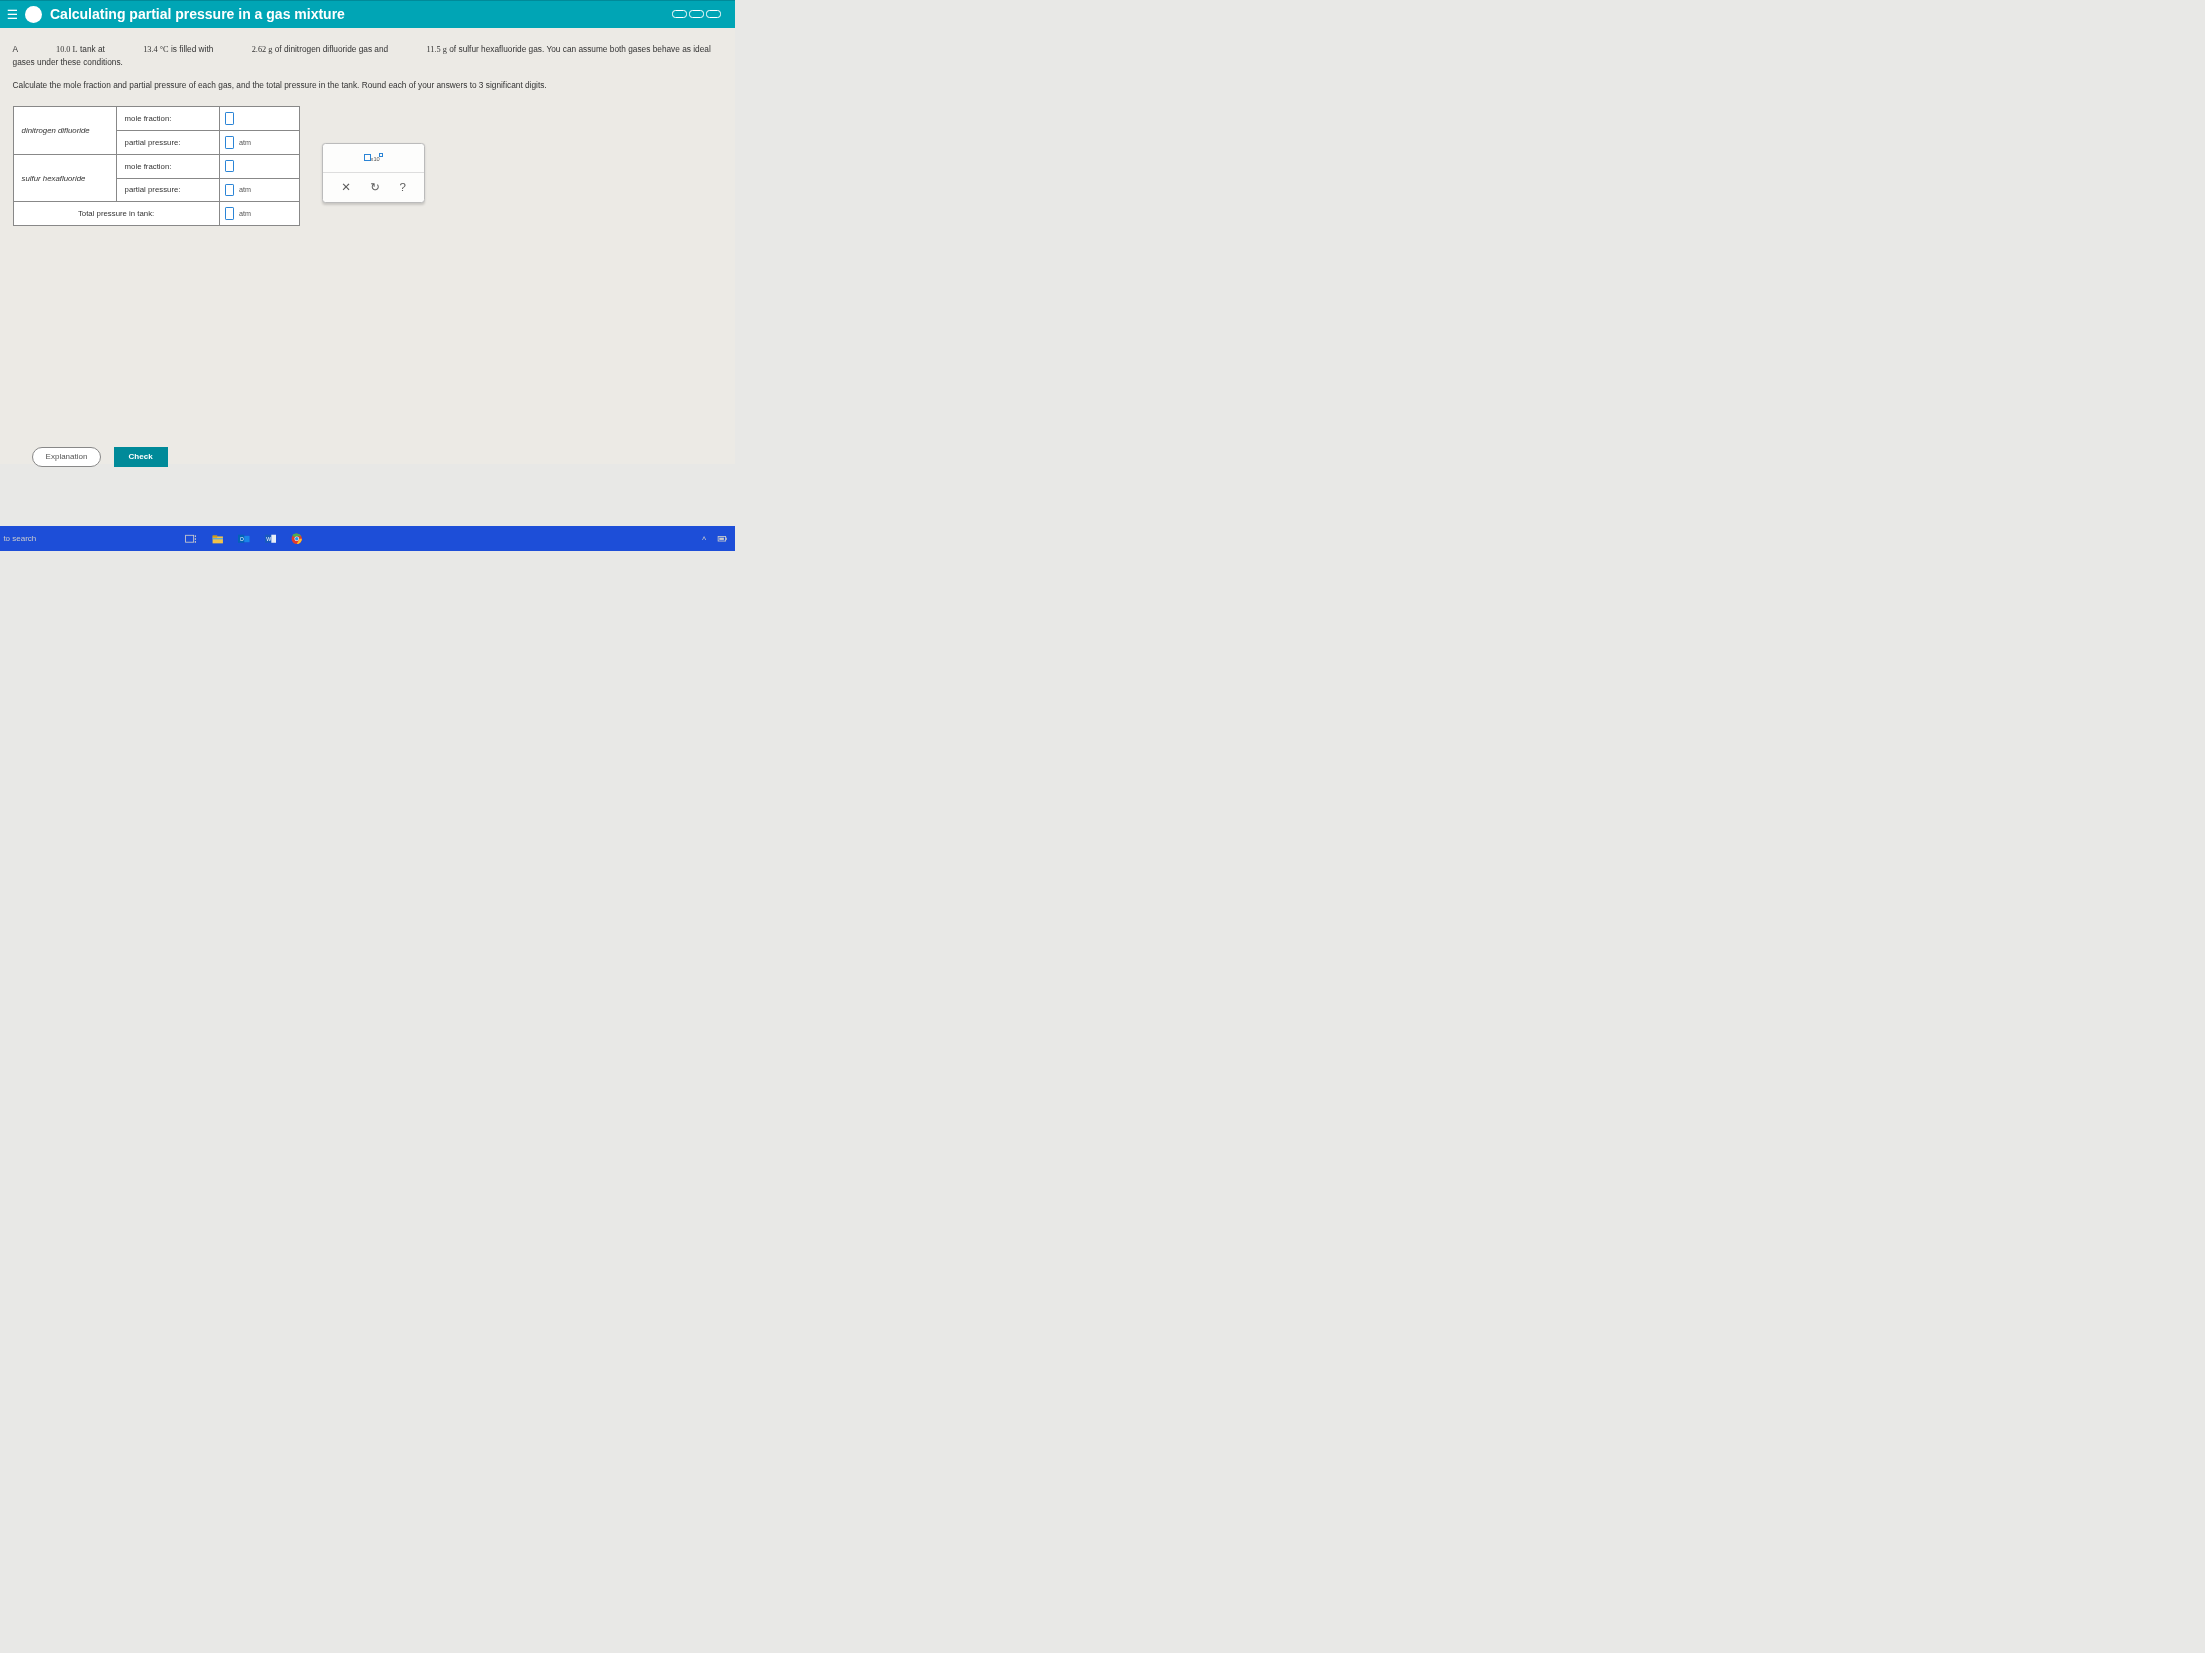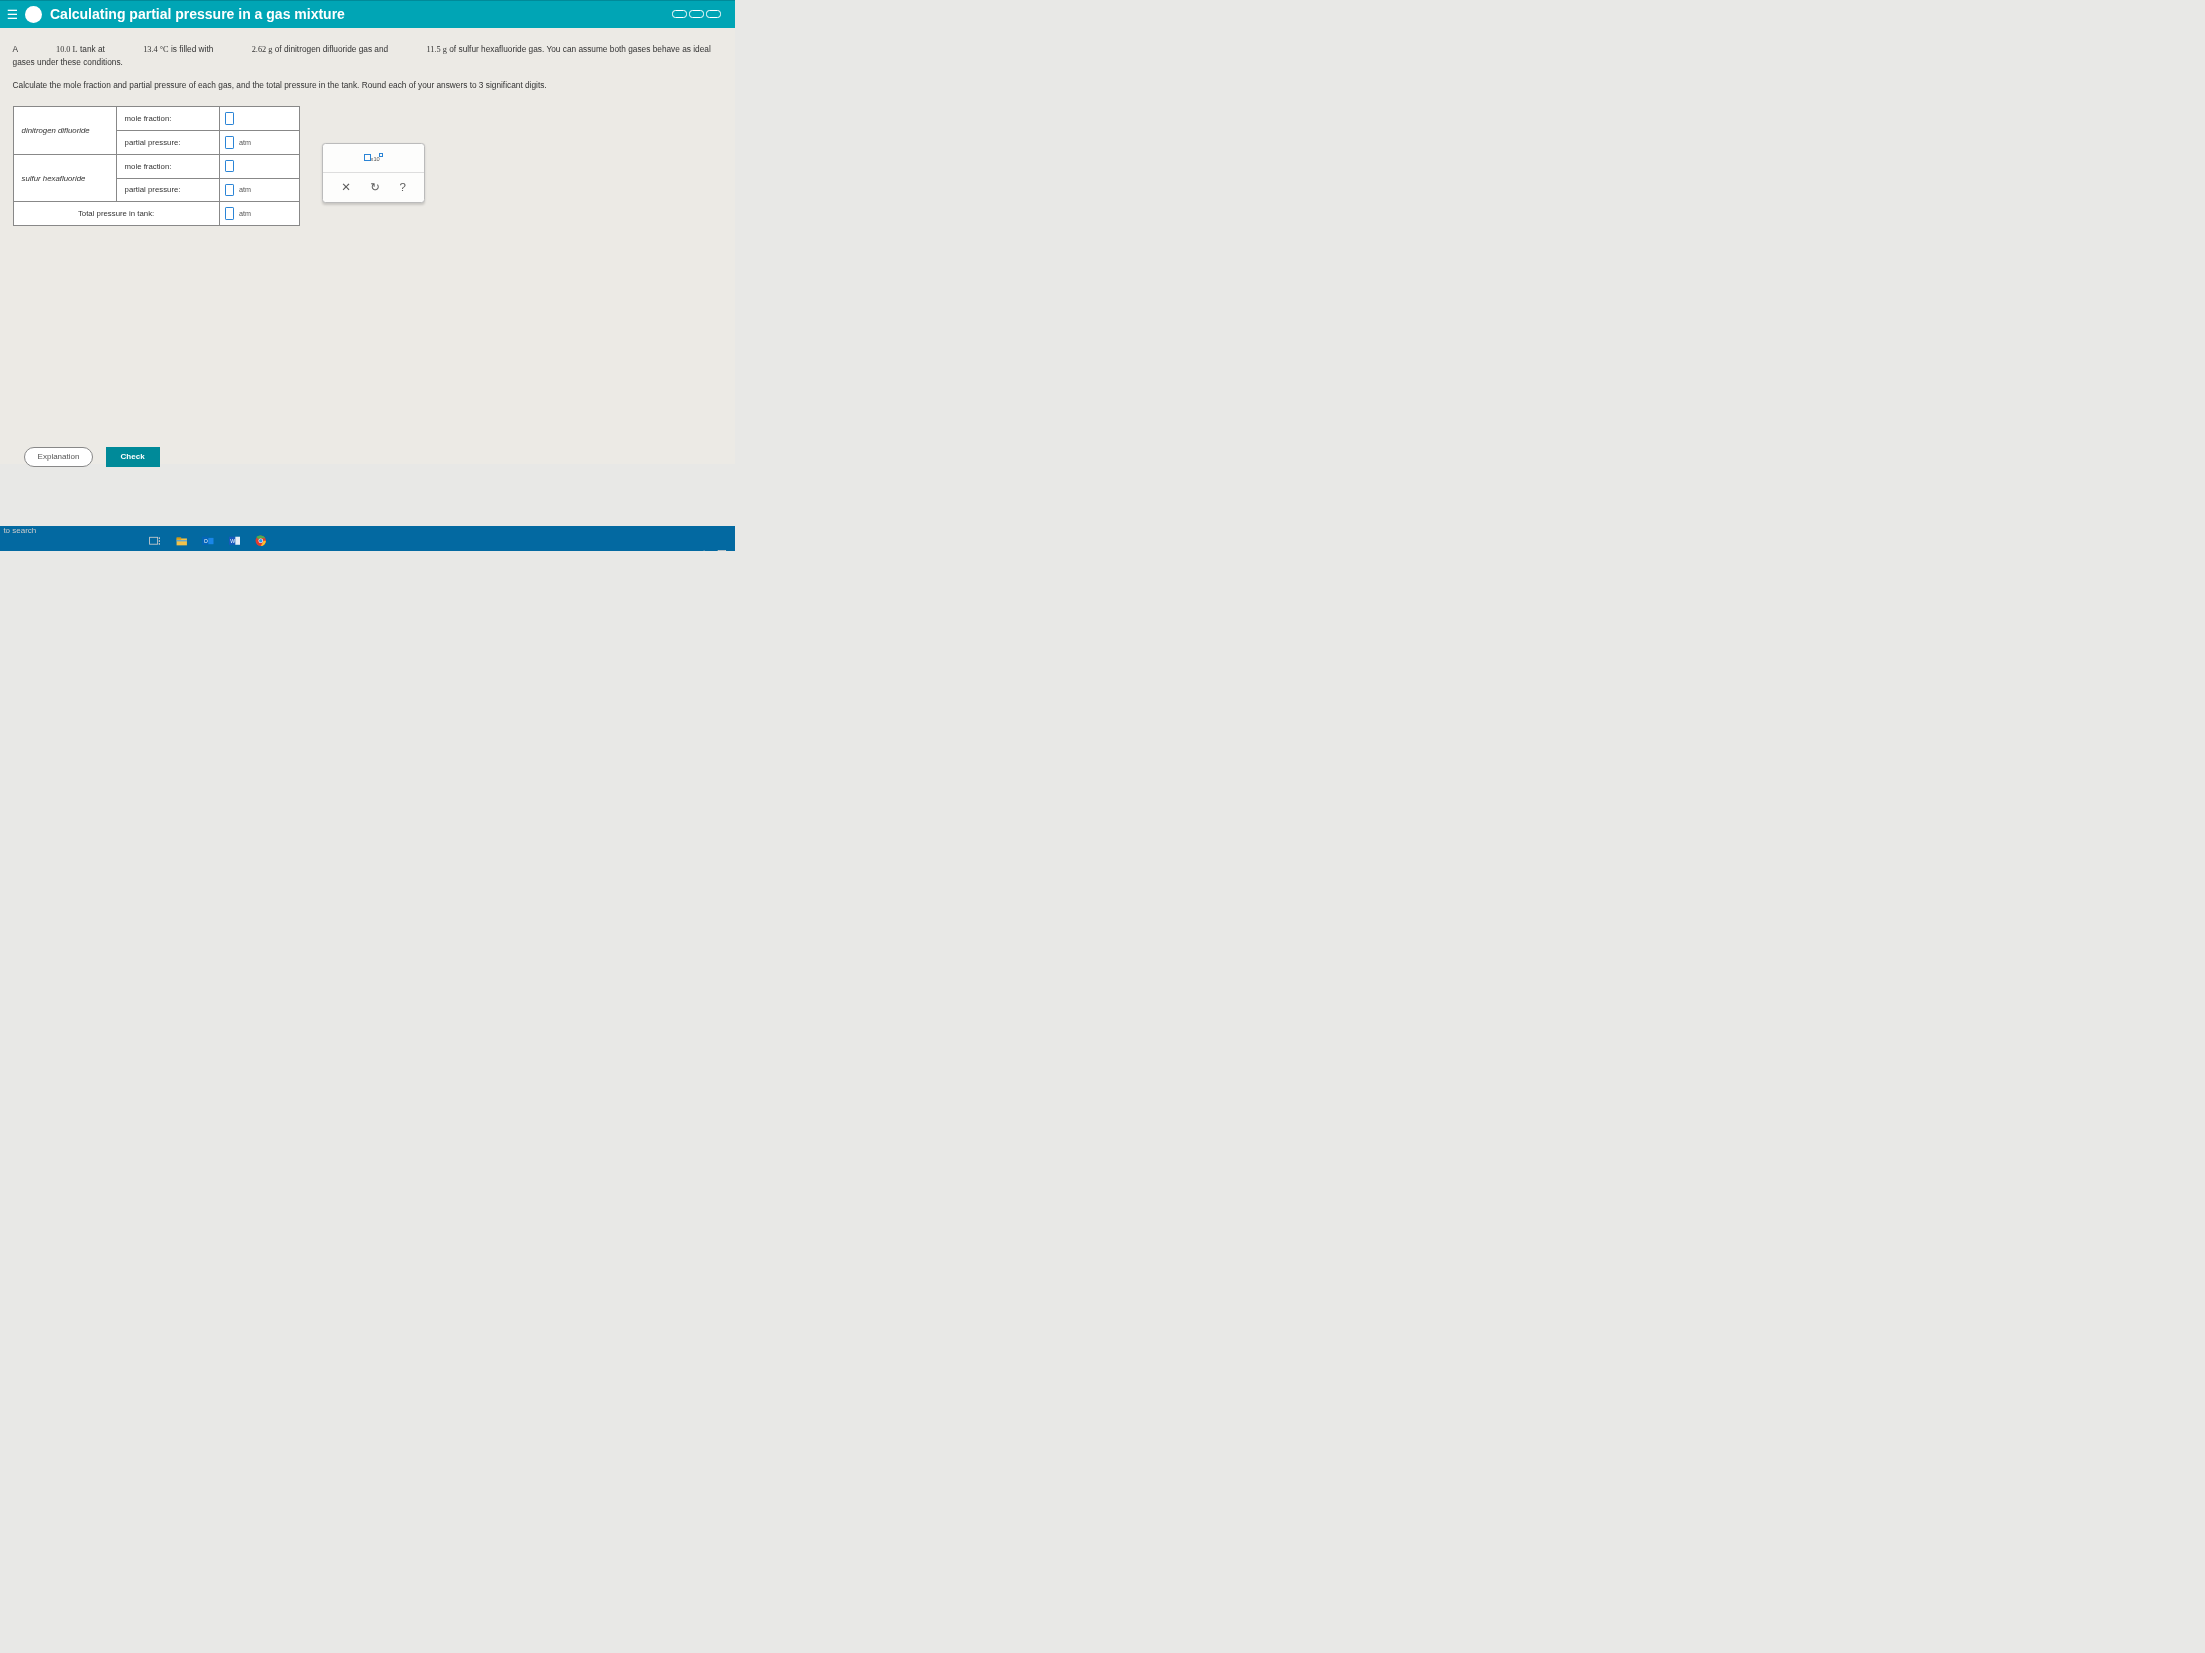--- a/index.html
+++ b/index.html
@@ -81,32 +81,31 @@
 .sci-sup { display:inline-block; width:4.6px; height:4.6px; border:0.9px solid #2a84d6; vertical-align:3.4px; margin-left:-1.1px; }
 .tool-icons { display:flex; gap:19.5px; justify-content:center; align-items:center; width:100%; padding:0 8px; font-size:11.5px; color:#5b5b5b; }
 .tool-icons span { cursor:pointer; }
 
 .footer-btns {
   position:absolute; left:24px; bottom:-3.4px;
   display:flex; gap:12.6px;
 }
 .btn-exp {
   border:0.6px solid #888; background:#fff; color:#555;
-  padding:4.6px 12.6px; border-radius:11.5px; font-size:8px;
+  padding:4.6px 12.6px; border-radius:11.5px; font-size:8px;margin-left:8px;
 }
 .btn-check {
   border:none; background:#008a99; color:#fff;
   padding:4.6px 15px; border-radius:0; font-size:8px; font-weight:bold;
 }
 
 .taskbar {
   position:absolute; left:0; bottom:0; width:100%; height:25px;
-  background:#0369a1; color:#ccc; display:flex; 
+  background:#1d4ed8; color:#ccc; display:flex; align-items:center;
   font-size:8px;
-  flex-direction:column;
 }
 .taskbar .search { padding-left:3.4px; color:#ccc; }
 .taskbar .tb-icons { margin-left:auto; margin-right:6.9px; display:flex; gap:10.3px; align-items:center; }
 .taskbar .apps { margin-left:149px; display:flex; gap:15px; align-items:center; }
 .tb-ico { width:11.5px; height:11.5px; display:inline-block; }
 .svgico { width:11.5px; height:11.5px; }
 </style>
 </head>
 <body>
 

